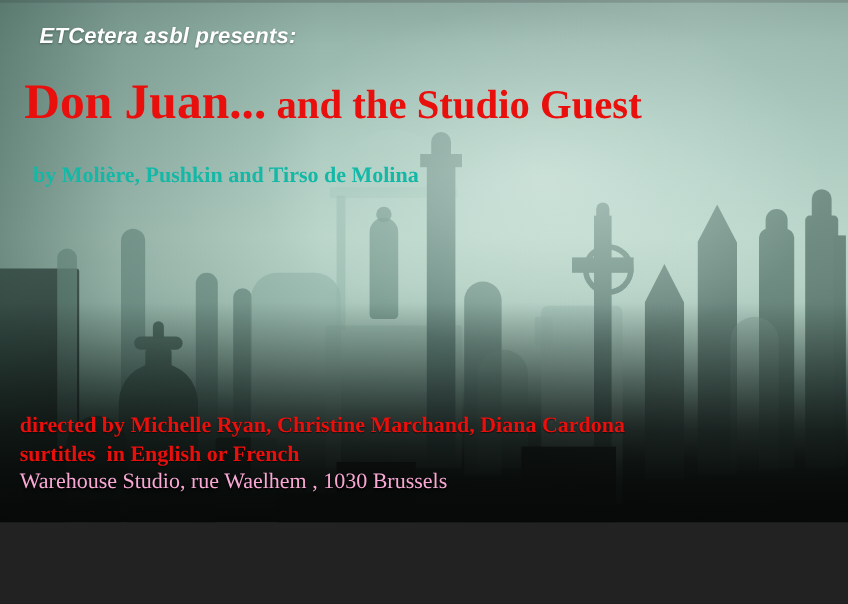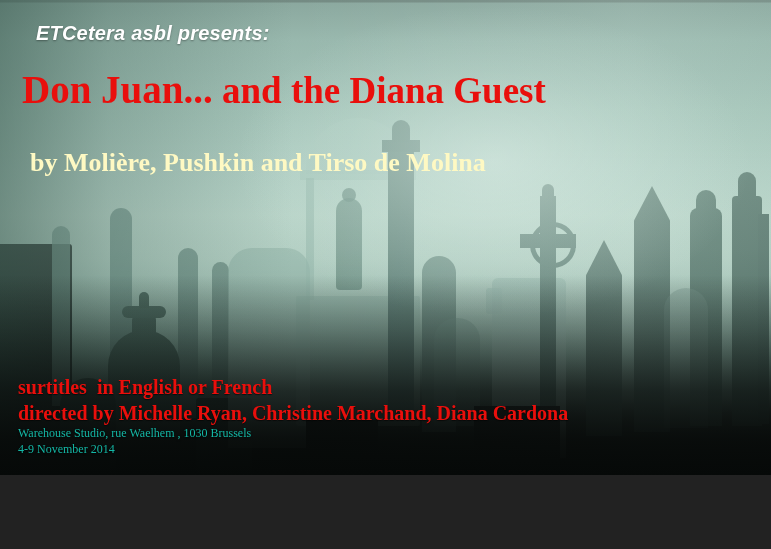--- a/index.html
+++ b/index.html
@@ -103,50 +103,50 @@
   }
 
   .title {
     position: absolute;
     left: 22px; top: 70px;
     color: #e90f0c;
     font-weight: bold;
     white-space: nowrap;
     line-height: 1;
   }
-  .title .t-main { font-size: 39px; }
+  .title .t-main { font-size: 45px; }
   .title .t-sub  { font-size: 37px; }
 
   .authors {
     position: absolute;
     left: 30px; top: 148px;
-    color: #fef9c3;
-    font-weight: bold;
-    font-size: 26px;
+    color: #14b8a6;
+    font-weight: bold;
+    font-size: 20px;
     white-space: nowrap;
   }
 
   .credits {
     position: absolute;
     left: 18px; top: 375px;
     width: 740px;
   }
   .credits .line {
     white-space: nowrap;
     line-height: 1.28;
   }
   .credits .red {
     color: #e90f0c;
     font-weight: bold;
     font-size: 20px;
     text-shadow: 0 1px 1px rgba(0,0,0,0.55);
   }
   .credits .white {
-    color: #14b8a6;
-    font-size: 12px;
+    color: #f9a8d4;
+    font-size: 20px;
     text-shadow: 0 1px 2px rgba(0,0,0,0.8);
   }
   .credits .sp { white-space: pre; }
 </style>
 </head>
 <body>
 
 <div id="poster">
 
   <div class="bg-layer bg-sky"></div>
@@ -212,25 +212,24 @@
   </div>
 
   <div class="bg-layer fogwash"></div>
   <div class="bg-layer bg-hazeh"></div>
   <div class="bg-layer bg-glow"></div>
   <div class="darkbottom"></div>
 
   <div class="presents">ETCetera asbl presents:</div>
 
   <div class="title">
-    <span class="t-main">Don Juan...</span><span class="t-sub sp"> and the Diana Guest</span>
+    <span class="t-main">Don Juan...</span><span class="t-sub sp"> and the Studio Guest</span>
   </div>
 
   <div class="authors">by Molière, Pushkin and Tirso de Molina</div>
 
   <div class="credits">
+    <div class="line red">directed by Michelle Ryan, Christine Marchand, Diana Cardona</div>
     <div class="line red sp">surtitles  in English or French</div>
-    <div class="line red">directed by Michelle Ryan, Christine Marchand, Diana Cardona</div>
     <div class="line white">Warehouse Studio, rue Waelhem , 1030 Brussels</div>
-    <div class="line white">4-9 November 2014</div>
   </div>
 
 </div>
 
 </body></html>

